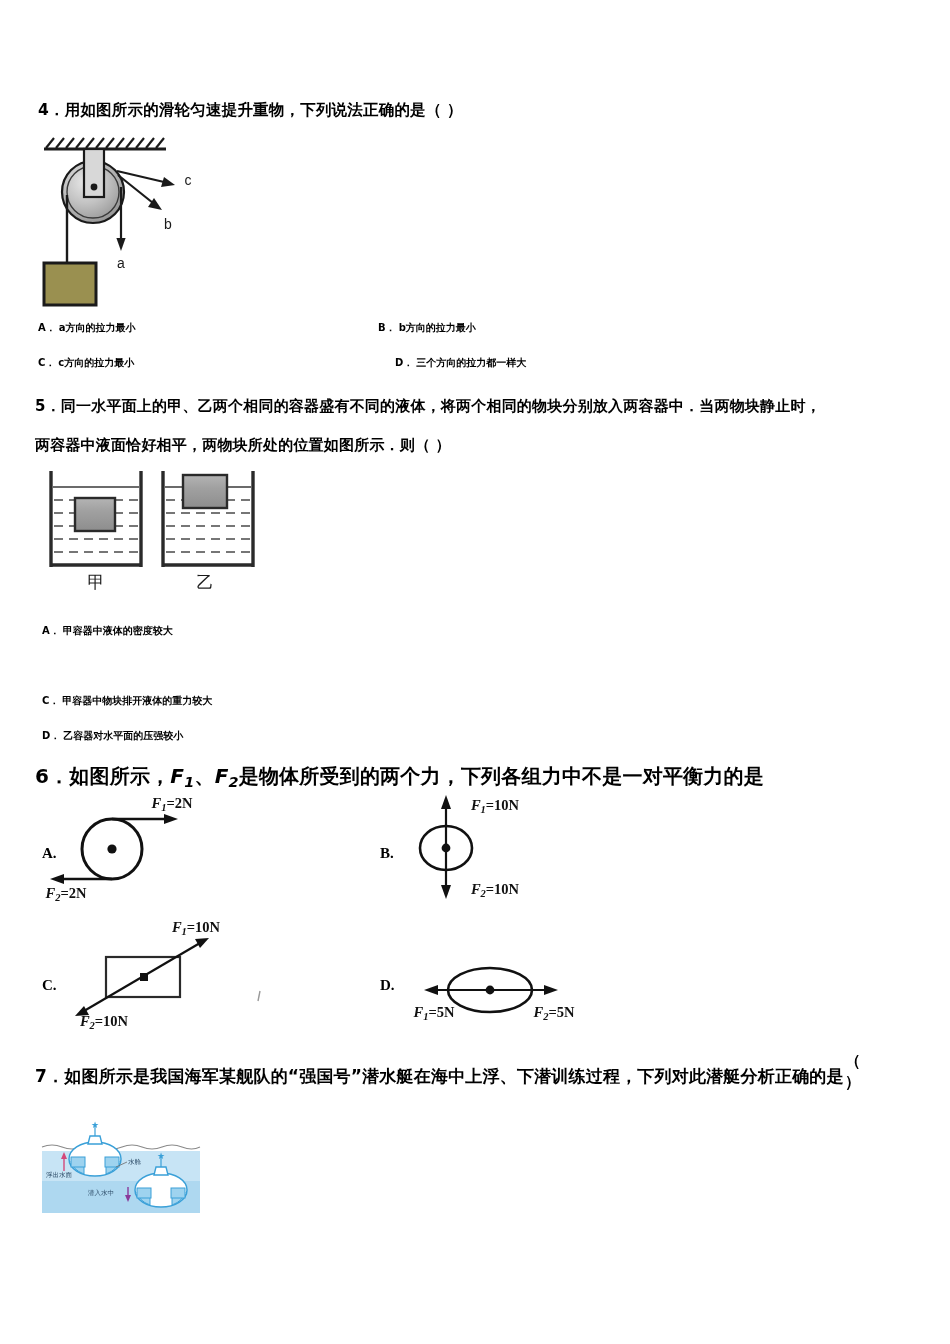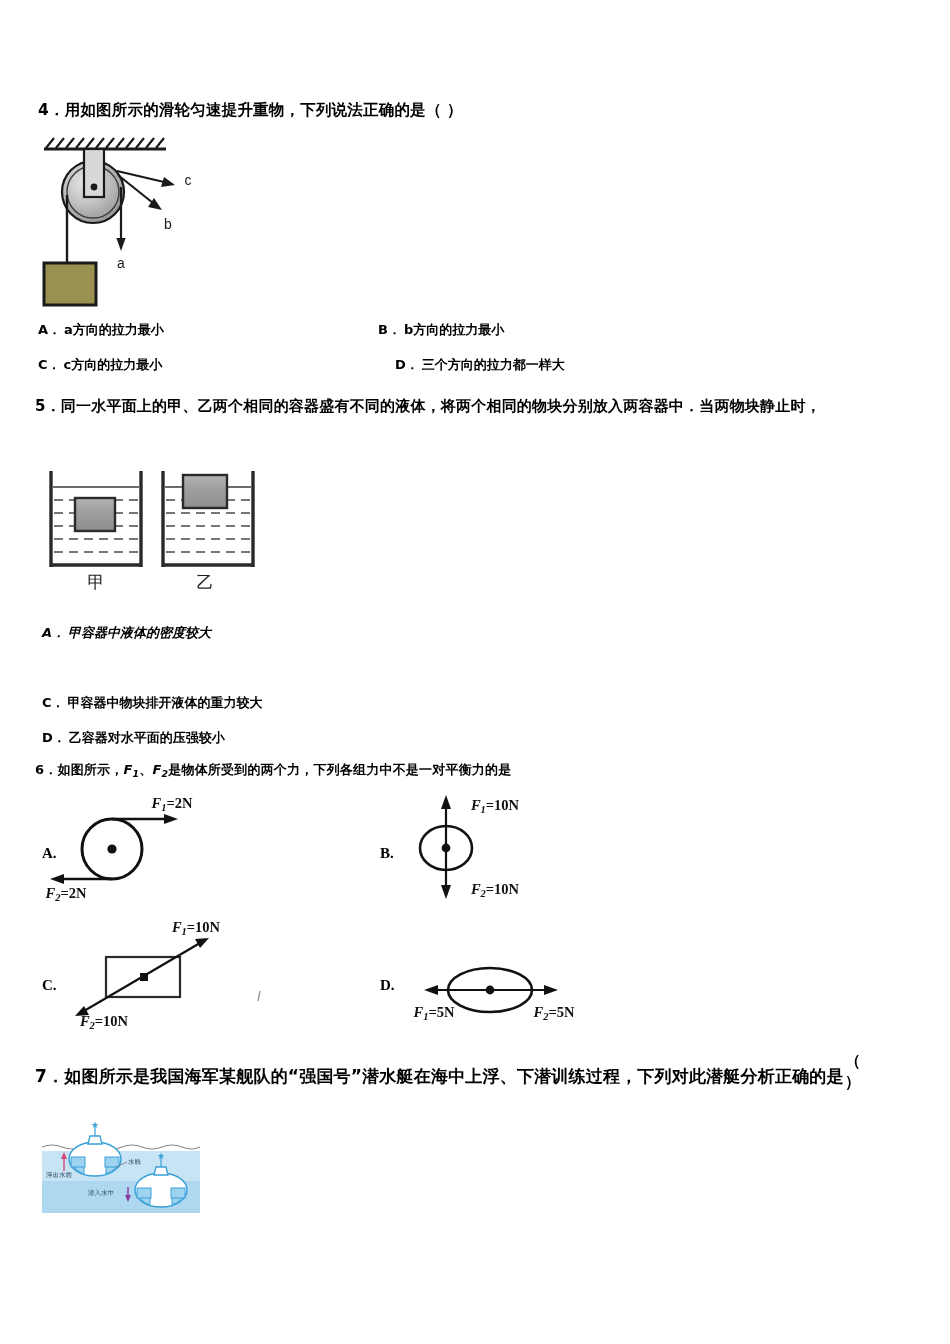--- a/index.html
+++ b/index.html
@@ -26,21 +26,21 @@
   .qstem {
     position: absolute;
     font-size: 15.5px;
     font-weight: 700;
     line-height: 1.75;
     letter-spacing: 0.2px;
     white-space: nowrap;
   }
   .opt {
     position: absolute;
-    font-size: 13px;
+    font-size: 10px;
     font-weight: 700;
     line-height: 1.6;
     white-space: nowrap;
   }
   .opt .lbl { margin-right: 3px; }
 
   .sub { font-size: 0.72em; vertical-align: -0.28em; }
   .ital { font-style: italic; }
 
   
@@ -153,20 +153,21 @@
     <span class="lbl">B．</span><span>b方向的拉力最小</span>
   </div>
   <div class="opt cjk" style="left:38px; top:348px;">
     <span class="lbl">C．</span><span>c方向的拉力最小</span>
   </div>
   <div class="opt cjk" style="left:378px; top:348px;margin-left:17px;">
     <span class="lbl">D．</span><span>三个方向的拉力都一样大</span>
   </div>
 
   <div class="qstem cjk" style="left:35px; top:386px; font-size:15px;">5．同一水平面上的甲、乙两个相同的容器盛有不同的液体，将两个相同的物块分别放入两容器中．当两物块静止时，</div>
+  <div class="qstem cjk" style="left:35px; top:425px; font-size:15px;">两容器中液面恰好相平，两物块所处的位置如图所示．则（      ）</div>
 
   <div id="fig-containers">
     <svg width="225" height="122" viewBox="0 0 225 122">
       <defs>
         <linearGradient id="blkGrad" x1="0" y1="0" x2="0" y2="1">
           <stop offset="0%" stop-color="#b4b4b4"></stop>
           <stop offset="40%" stop-color="#a0a0a0"></stop>
           <stop offset="60%" stop-color="#9a9a9a"></stop>
           <stop offset="100%" stop-color="#8d8d8d"></stop>
         </linearGradient>
@@ -203,31 +204,31 @@
           <line x1="9" y1="70" x2="93" y2="70"></line>
           <line x1="9" y1="83" x2="93" y2="83"></line>
         </g>
 
         <rect x="26" y="6" width="44" height="33" fill="url(#blkGrad)" stroke="#2a2a2a" stroke-width="2.4"></rect>
         <text x="48" y="119" class="cjk" font-size="17" fill="#1a1a1a" text-anchor="middle">乙</text>
       </g>
     </svg>
   </div>
 
-  <div class="opt cjk" style="left:42px; top:616px;font-style:italic;">
+  <div class="opt cjk" style="left:42px; top:616px;">
     <span class="lbl">A．</span><span>甲容器中液体的密度较大</span>
   </div>
   <div class="opt cjk" style="left:42px; top:686px;">
     <span class="lbl">C．</span><span>甲容器中物块排开液体的重力较大</span>
   </div>
   <div class="opt cjk" style="left:42px; top:721px;">
     <span class="lbl">D．</span><span>乙容器对水平面的压强较小</span>
   </div>
 
-  <div class="qstem cjk" style="left:35px; top:752px; font-size:13px;">
+  <div class="qstem cjk" style="left:35px; top:752px; font-size:20px;">
     <span>6．如图所示，</span><span class="ital">F</span><span class="sub ital">1</span><span>、</span><span class="ital">F</span><span class="sub ital">2</span><span>是物体所受到的两个力，下列各组力中不是一对平衡力的是</span>
   </div>
 
   <div class="optmark" style="left:42px; top:838px;">A.</div>
   <div class="fig-force" id="fig-6a">
     <svg width="220" height="105" viewBox="0 0 220 105">
       <circle cx="50" cy="52" r="30" fill="#ffffff" stroke="#111111" stroke-width="3"></circle>
       <circle cx="50" cy="52" r="4.6" fill="#111111"></circle>
 
       <line x1="50" y1="22" x2="106" y2="22" stroke="#111111" stroke-width="2.4"></line>

